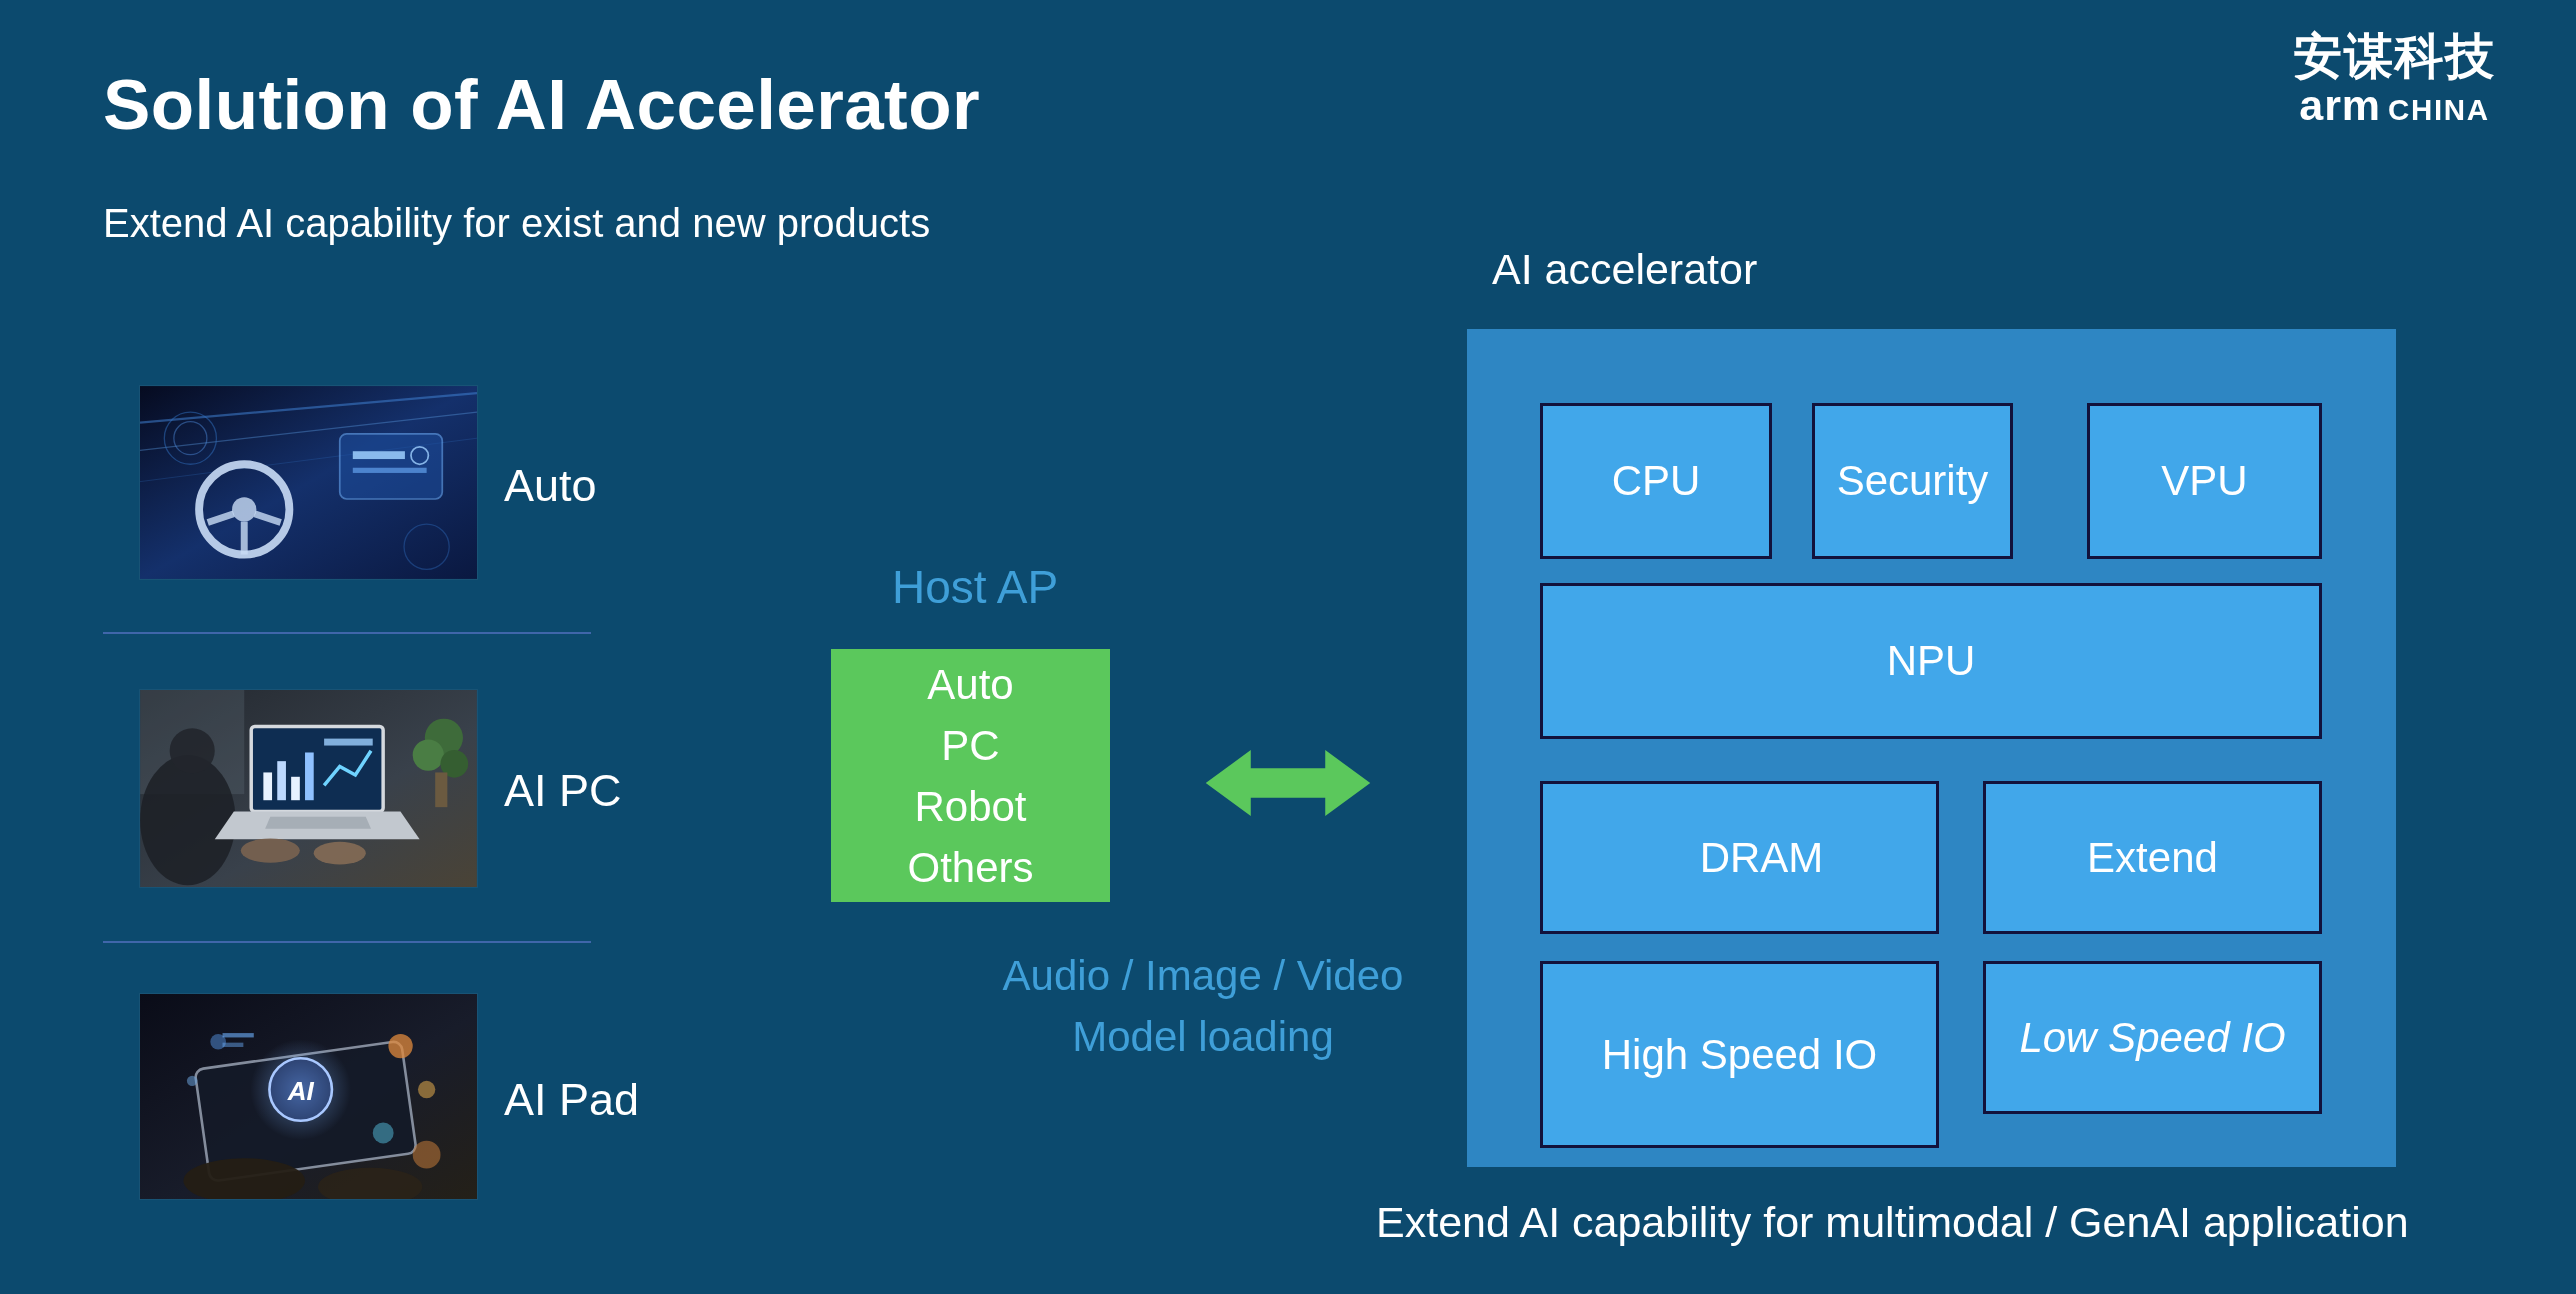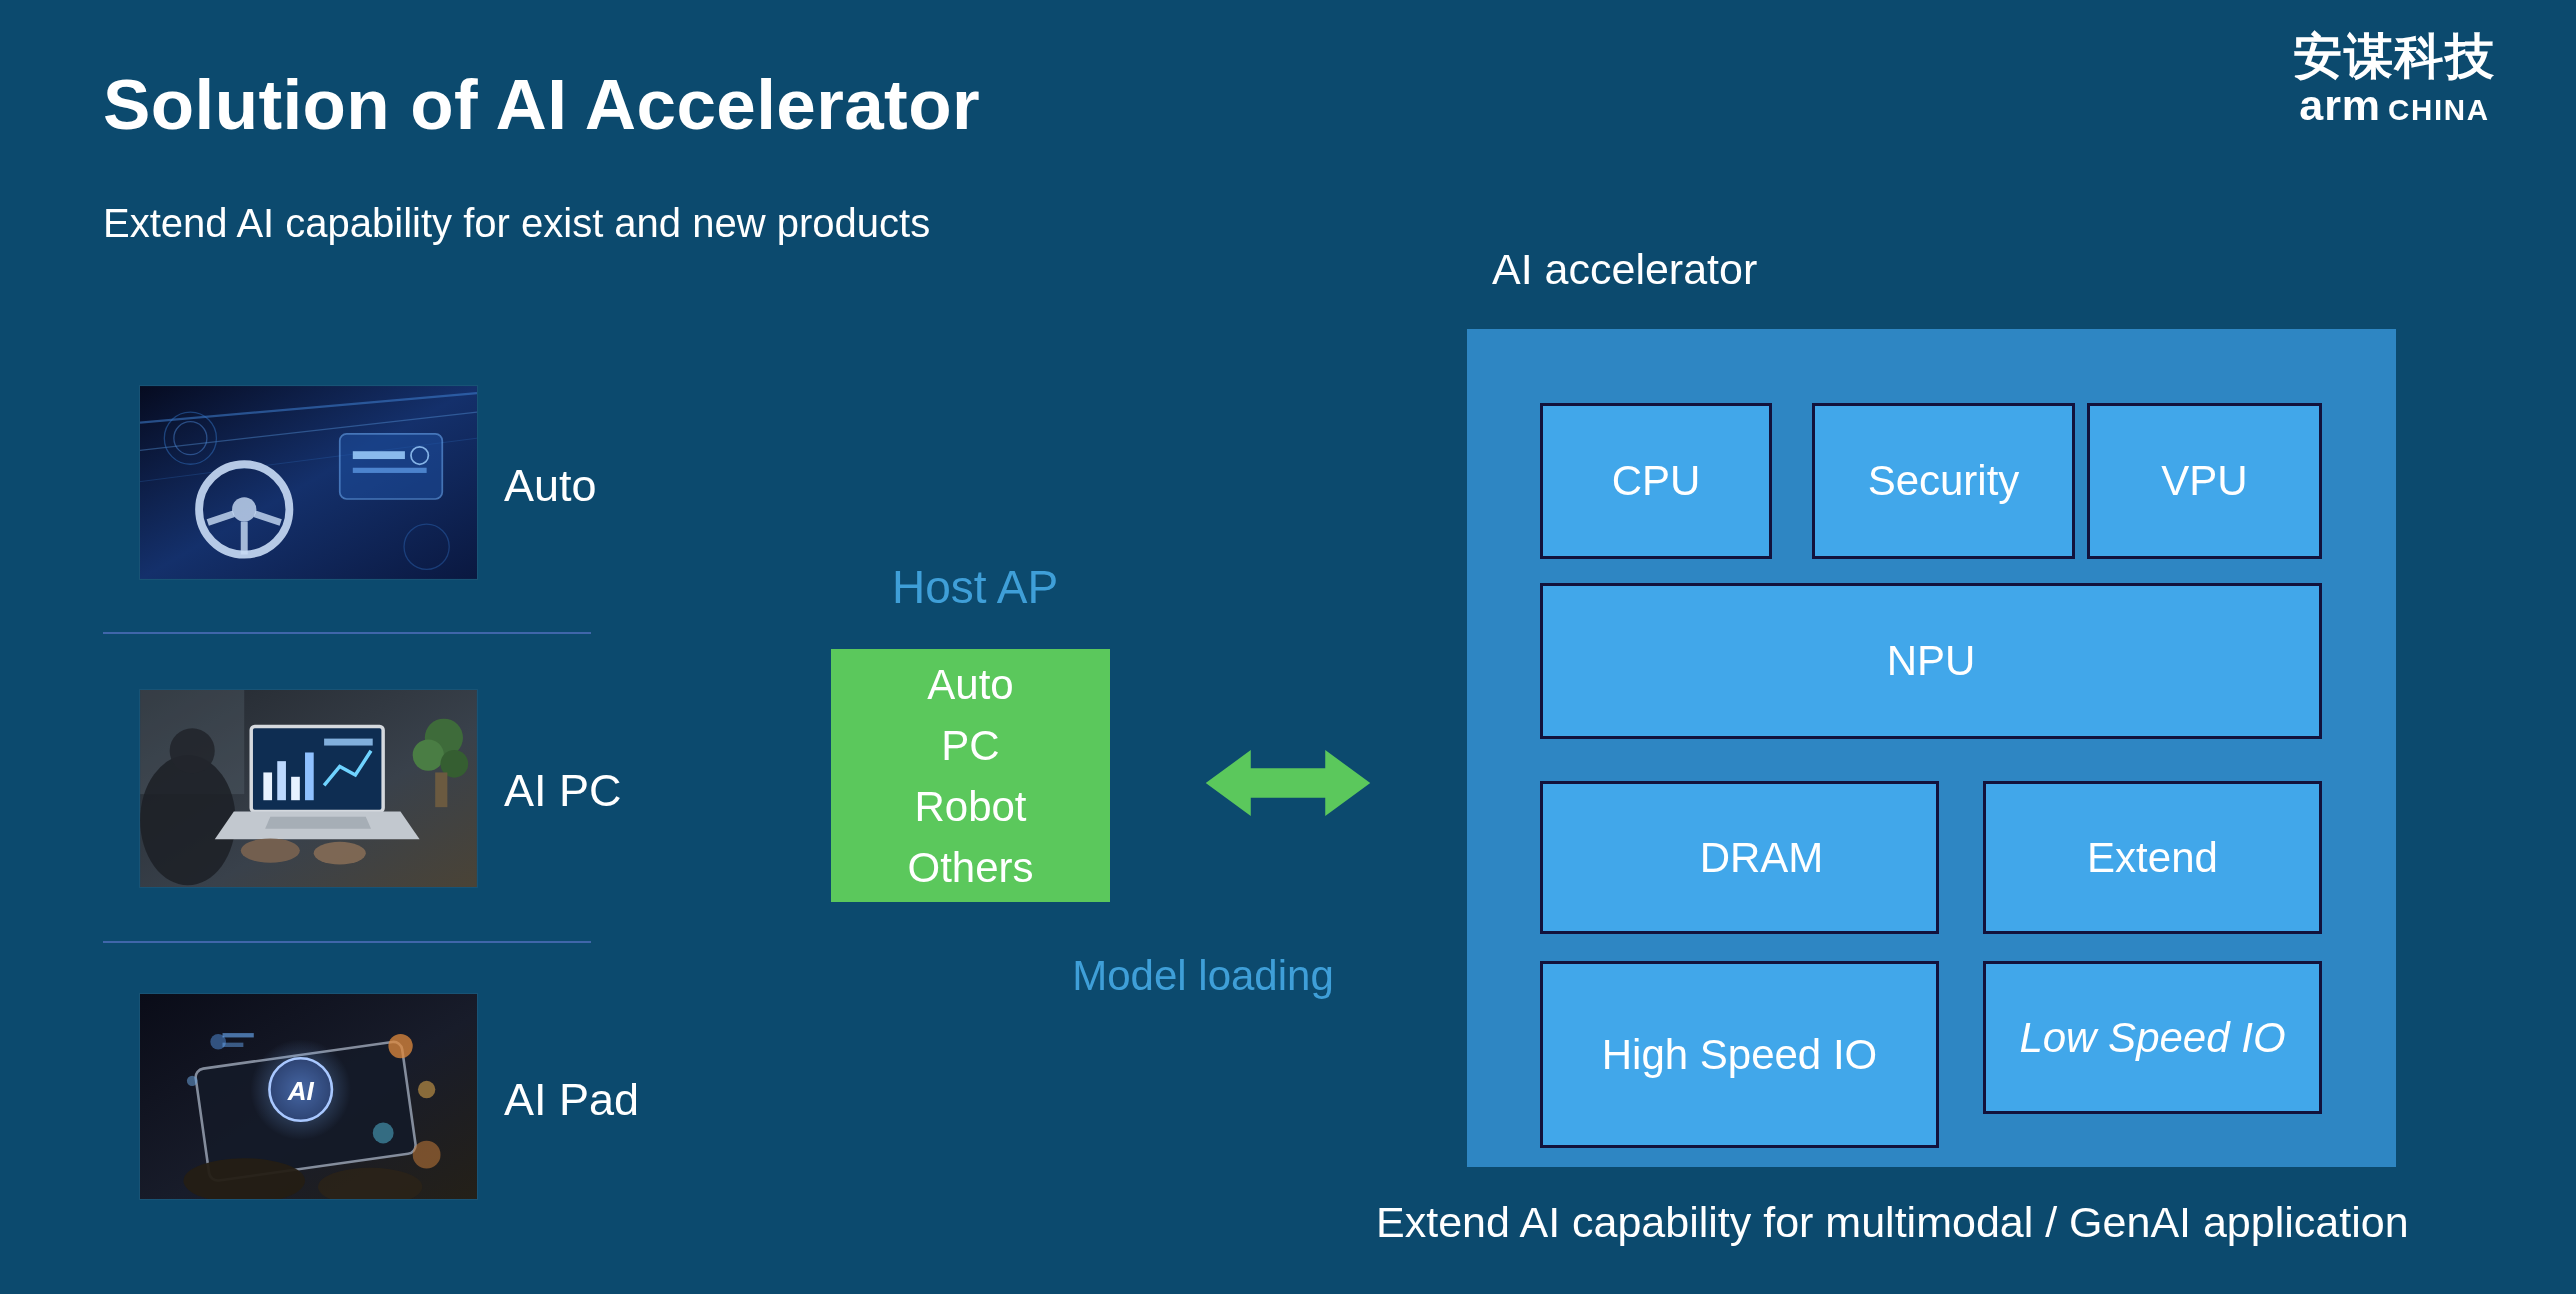--- a/index.html
+++ b/index.html
@@ -167,27 +167,28 @@
     <div class="host-line">Others</div>
   </div>
 
   <div class="abs" style="left:1204px; top:744px; width:168px; height:78px;">
     <svg width="168" height="78" viewBox="0 0 194 90">
       <polygon points="2,45 54,7 54,28 140,28 140,7 192,45 140,83 140,62 54,62 54,83" fill="#5BC85C"></polygon>
     </svg>
   </div>
 
   <div class="abs link-text">
+    <div>Audio / Image / Video</div>
     <div>Model loading</div>
   </div>
 
   <div class="abs accel-label">AI accelerator</div>
   <div class="abs accel-box">
     <div class="chip" style="left:73px;  top:74px;  width:232px; height:156px;">CPU</div>
-    <div class="chip" style="left:345px; top:74px;  width:263px; height:156px;">Security</div>
+    <div class="chip" style="left:345px; top:74px;  width:201px; height:156px;">Security</div>
     <div class="chip" style="left:620px; top:74px;  width:235px; height:156px;">VPU</div>
     <div class="chip" style="left:73px;  top:254px; width:782px; height:156px;">NPU</div>
     <div class="chip" style="left:73px;  top:452px; width:399px; height:153px;padding-left:44px;">DRAM</div>
     <div class="chip" style="left:516px; top:452px; width:339px; height:153px;">Extend</div>
     <div class="chip" style="left:73px;  top:632px; width:399px; height:187px;">High Speed IO</div>
     <div class="chip" style="left:516px; top:632px; width:339px; height:153px;font-style:italic;">Low Speed IO</div>
   </div>
 
   <div class="abs footer">Extend AI capability for multimodal / GenAI application</div>
 

